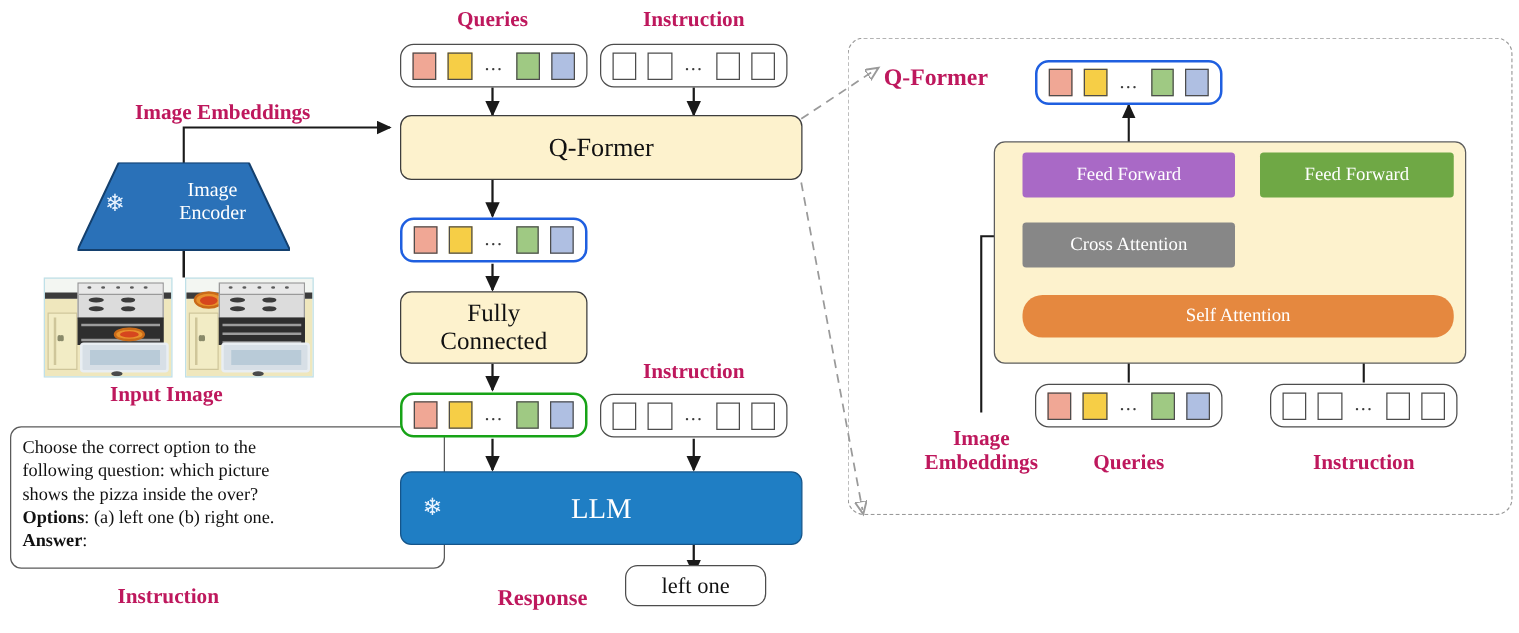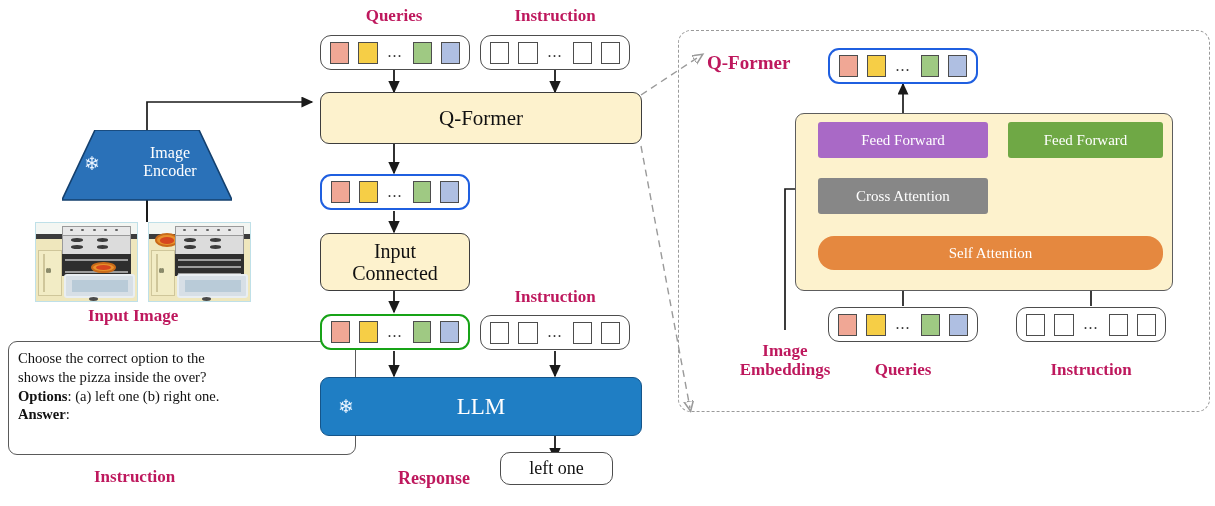--- a/index.html
+++ b/index.html
@@ -232,20 +232,21 @@
 
     <line x1="1091" y1="236" x2="1091" y2="158" stroke="#1a1a1a" stroke-width="1.7" marker-end="url(#ah)"></line>
 
     <line x1="903" y1="306" x2="903" y2="266" stroke="#1a1a1a" stroke-width="1.7" marker-end="url(#ah)"></line>
 
     <line x1="1091" y1="306" x2="1091" y2="266" stroke="#1a1a1a" stroke-width="1.7" marker-end="url(#ah)"></line>
 
     <polyline points="785,330 785,189 818,189" fill="none" stroke="#1a1a1a" stroke-width="1.7" marker-end="url(#ah)"></polyline>
   </svg>
 
+  <div class="abs label-bold" style="left:108px; top:80px; font-size:17px;">Image Embeddings</div>
 
   <div class="encoder-wrap" style="left:62px; top:130px; width:170px; height:72px;">
     <svg width="170" height="72" viewBox="0 0 170 72">
       <polygon points="33,0 137,0 170,70 0,70" fill="#2A71B8" stroke="#14406e" stroke-width="1.6"></polygon>
     </svg>
     <div class="abs snow" style="left:22px; top:24px;">❄</div>
     <div class="encoder-text" style="left:58px; top:14px; width:100px;">
       <div>Image</div>
       <div>Encoder</div>
     </div>
@@ -315,20 +316,21 @@
     <div class="ov-door">
       <div class="ov-door-glass"></div>
     </div>
     <div class="ov-foot"></div>
   </div>
 
   <div class="abs label-bold" style="left:88px; top:306px; font-size:17px;">Input Image</div>
 
   <div class="abs instr-card" style="left:8px; top:341px; width:348px; height:114px;">
     <div>Choose the correct option to the</div>
+    <div>following question: which picture</div>
     <div>shows the pizza inside the over?</div>
     <div>
       <b>Options</b><span>: (a) left one (b) right one.</span>
     </div>
     <div>
       <b>Answer</b><span>:</span>
     </div>
   </div>
 
   <div class="abs label-bold" style="left:94px; top:467px; font-size:17px;">Instruction</div>
@@ -356,21 +358,21 @@
 
   <div class="abs token-strip blue-outline" style="left:320px; top:174px; width:150px; height:36px;">
     <div class="tok" style="background:#F0A795;"></div>
     <div class="tok" style="background:#F6CE46;"></div>
     <div class="dots">...</div>
     <div class="tok" style="background:#9FC983;"></div>
     <div class="tok" style="background:#AFBFE2;"></div>
   </div>
 
   <div class="abs box cream" style="left:320px; top:233px; width:150px; height:58px; font-size:20px; flex-direction:column; line-height:1.1;">
-    <span>Input</span>
+    <span>Fully</span>
     <span>Connected</span>
   </div>
 
   <div class="abs label-bold" style="left:490px; top:287px; width:130px; font-size:17px;">Instruction</div>
 
   <div class="abs token-strip green-outline" style="left:320px; top:314px; width:150px; height:36px;">
     <div class="tok" style="background:#F0A795;"></div>
     <div class="tok" style="background:#F6CE46;"></div>
     <div class="dots">...</div>
     <div class="tok" style="background:#9FC983;"></div>

